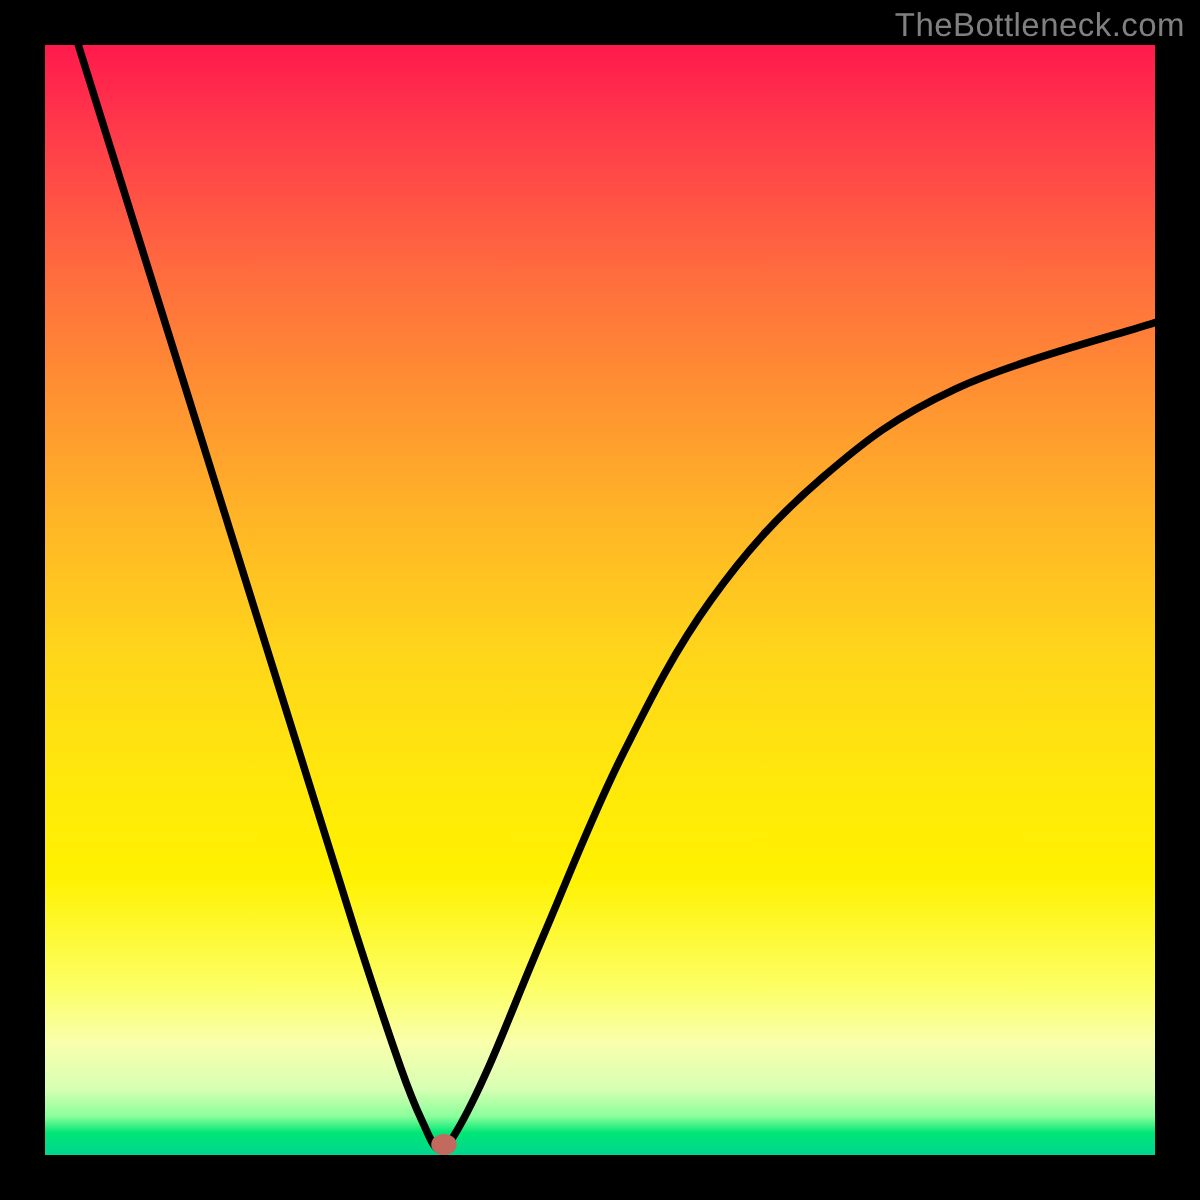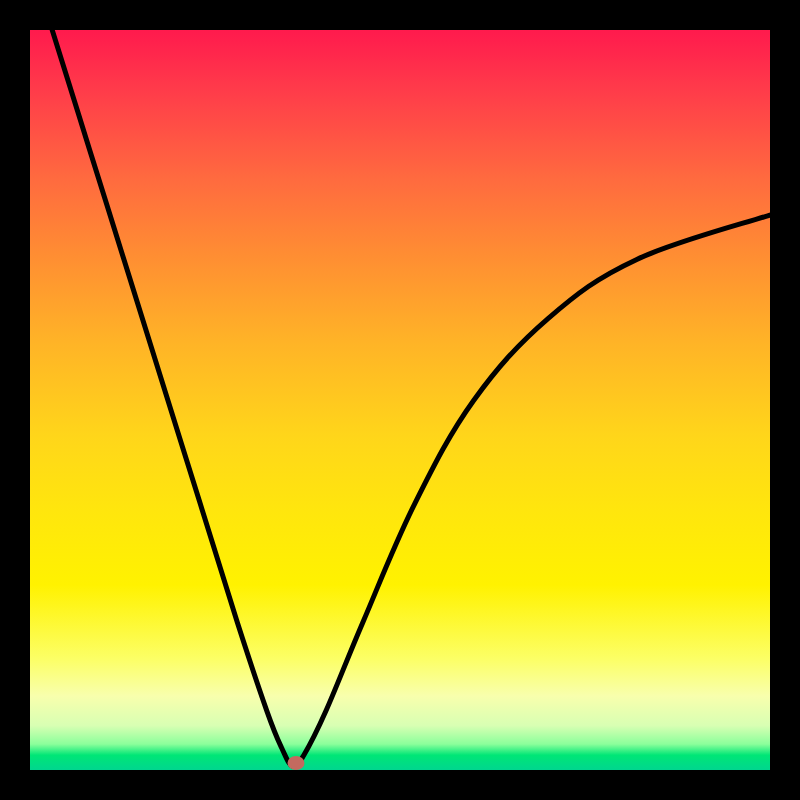--- a/index.html
+++ b/index.html
@@ -61,20 +61,21 @@
     height: 14px;
     border-radius: 50%;
     background: #c36a5f;
     transform: translate(-50%, -50%);
   }
 </style>
 </head>
 <body>
 
 <div class="frame">
+  <div class="watermark">TheBottleneck.com</div>
 
   <div class="plot-area">
     <svg class="curve-svg" viewBox="0 0 740 740" preserveAspectRatio="none">
       <path id="curve-path" fill="none" stroke="#000" stroke-width="5" stroke-linecap="round" stroke-linejoin="round" d="M 22.2 0 C 28.86 21.311999999999994 45.88 75.77599999999998 59.2 118.39999999999998 C 72.52000000000001 161.02399999999997 82.88000000000001 194.17599999999996 96.2 236.79999999999995 C 109.52 279.424 119.87999999999998 312.57599999999996 133.2 355.2 C 146.51999999999998 397.824 156.88000000000002 430.976 170.20000000000002 473.6 C 183.52 516.224 195.21200000000002 554.7040000000001 207.20000000000002 592 C 219.18800000000002 629.2959999999999 228.80800000000002 658.156 236.8 680.8 C 244.792 703.444 246.93800000000002 707.81 251.60000000000002 717.8 C 256.262 727.79 258.704 734.968 262.7 736.3 C 266.69599999999997 737.632 267.806 735.19 273.8 725.2 C 279.79400000000004 715.21 285.344 704.776 296 680.8 C 306.656 656.824 317.016 629.2959999999999 333 592 C 348.984 554.7040000000001 364.82 513.5600000000001 384.8 473.6 C 404.78000000000003 433.64000000000004 420.024 403.3 444 370 C 467.976 336.7 488.696 313.908 518 288.6 C 547.304 263.29200000000003 566.8399999999999 248.04800000000003 606.8 229.40000000000003 C 646.76 210.75200000000004 716.024 192.99200000000002 740 185"></path>
     </svg>
     <div id="marker" class="marker" style="left: 266.4px; top: 732.6px;"></div>
   </div>
 </div>
 
 </body></html>

